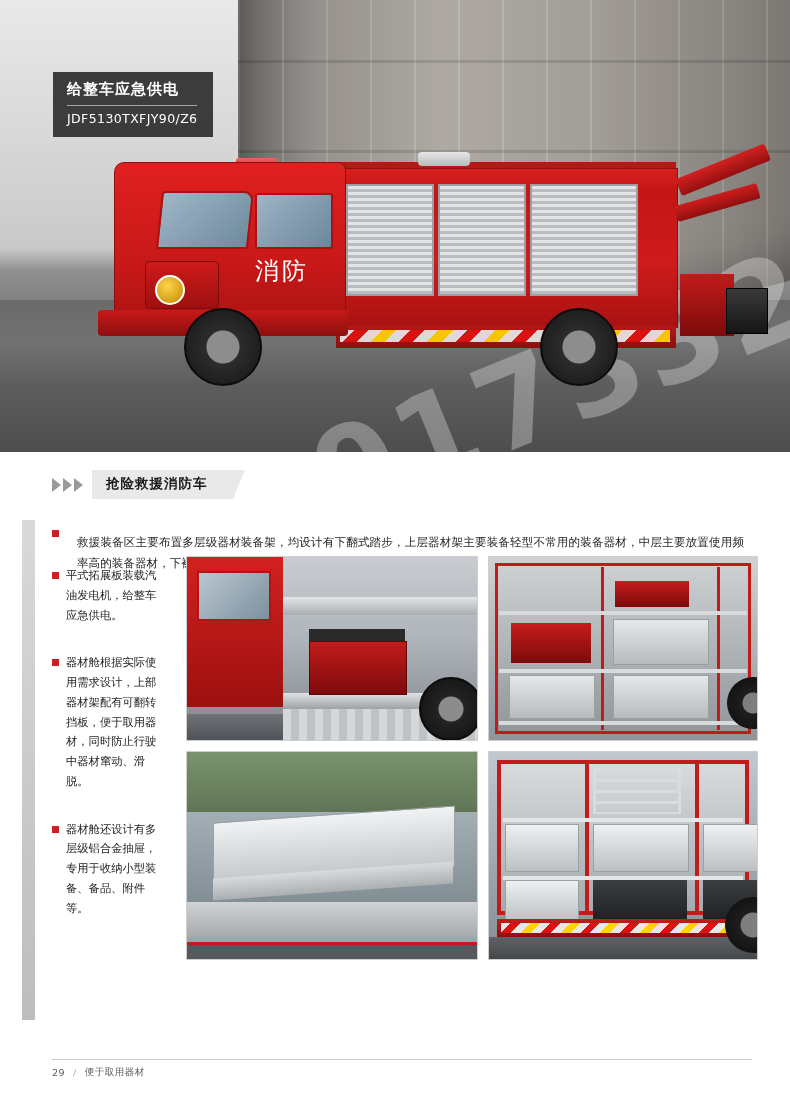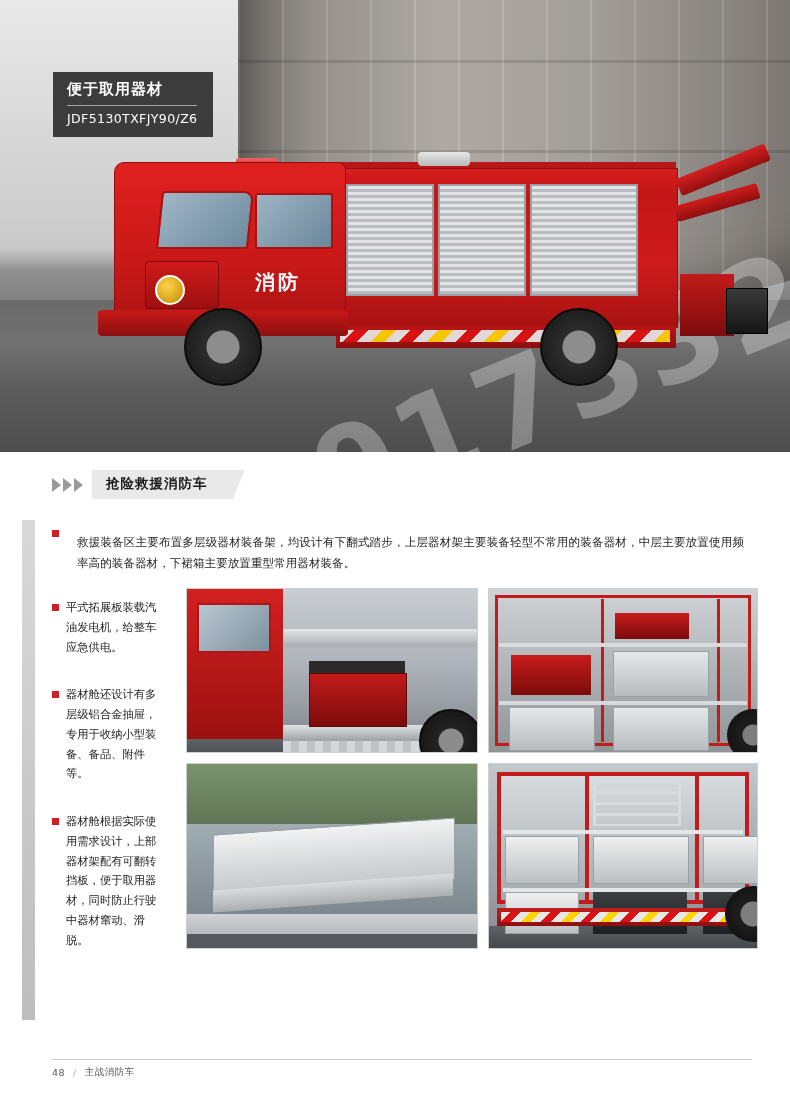--- a/index.html
+++ b/index.html
@@ -150,22 +150,22 @@
     background: linear-gradient(to bottom,#cf1a1a,#9d1010);
     border: 1px solid #7d0c0c; border-radius: 4px;
   }
   .cab-badge {
     position: absolute; left: 40px; top: 112px; width: 26px; height: 26px;
     border-radius: 50%;
     background: radial-gradient(circle at 40% 35%, #ffd24d, #c08a00);
     border: 2px solid #fff;
   }
   .cab-text {
-    position: absolute; left: 140px; top: 106px;
-    color: #fff; font-size: 20px; font-weight: bold; letter-spacing: 3px;
+    position: absolute; left: 140px; top: 92px;
+    color: #fff; font-size: 24px; font-weight: normal; letter-spacing: 3px;
   }
   .bumper {
     position: absolute; left: 10px; top: 160px; width: 250px; height: 26px;
     background: linear-gradient(to bottom,#c81818,#8c0f0f);
     border-radius: 4px;
   }
   .wheel {
     position: absolute; width: 74px; height: 74px; border-radius: 50%;
     background: radial-gradient(circle at 50% 50%, #8d8d8d 0 16px, #2c2c2c 17px, #141414 100%);
     border: 2px solid #0c0c0c;
@@ -231,21 +231,21 @@
   }
   .bullet {
     width: 7px; height: 7px; background: #cc2026; flex: 0 0 7px; margin-top: 6px;
   }
   .intro p {
     margin: 8px; font-size: 11.6px; line-height: 1.85; color: #1e1e1e;
     text-align: justify;
   }
 
   .body-cols {
-    position: absolute; left: 52px; top: 588px; width: 706px; height: 361px;
+    position: absolute; left: 52px; top: 556px; width: 706px; height: 404px;
     display: flex; gap: 28px;
   }
   .col-text { width: 106px; padding-top: 10px; }
   .txt-item { display: flex; gap: 7px; margin-bottom: 28px; }
   .txt-item p {
     margin: 0; font-size: 11.3px; line-height: 1.75; color: #1e1e1e;
   }
   .col-photos { flex: 1; display: flex; flex-direction: column; gap: 10px; }
   .row-top { display: flex; gap: 10px; height: 202px; }
   .row-bot { display: flex; gap: 10px; height: 228px; }
@@ -346,21 +346,21 @@
     <div class="wheel w2"></div>
     <div class="crane">
       <div class="crane-arm"></div>
       <div class="crane-arm2"></div>
       <div class="crane-base"></div>
       <div class="tailbox"></div>
     </div>
   </div>
 
   <div class="hero-badge">
-    <div class="t1">便于取用器材</div>
+    <div class="t1">给整车应急供电</div>
     <div class="rule"></div>
     <div class="t2">JDF5130TXFJY90/Z6</div>
   </div>
 </div>
 
 <div class="sec-head">
   <span class="arrows">
     <i></i>
       <i></i>
       <i></i>
@@ -377,25 +377,25 @@
 
 <div class="body-cols">
 
   <div class="col-text">
     <div class="txt-item">
       <span class="bullet"></span>
       <p>平式拓展板装载汽油发电机，给整车应急供电。</p>
     </div>
     <div class="txt-item">
       <span class="bullet"></span>
-      <p>器材舱还设计有多层级铝合金抽屉，专用于收纳小型装备、备品、附件等。</p>
+      <p>器材舱根据实际使用需求设计，上部器材架配有可翻转挡板，便于取用器材，同时防止行驶中器材窜动、滑脱。</p>
     </div>
     <div class="txt-item">
       <span class="bullet"></span>
-      <p>器材舱根据实际使用需求设计，上部器材架配有可翻转挡板，便于取用器材，同时防止行驶中器材窜动、滑脱。</p>
+      <p>器材舱还设计有多层级铝合金抽屉，专用于收纳小型装备、备品、附件等。</p>
     </div>
   </div>
 
   <div class="col-photos">
 
     <div class="row-top">
 
       <div class="photo pA">
         <div class="road"></div>
         <div class="cabin"></div>
@@ -456,16 +456,16 @@
         <div class="redbar"></div>
         <div class="chev"></div>
         <div class="tyre" style="left:236px; bottom:6px; width:56px; height:56px"></div>
 
       </div>
     </div>
   </div>
 </div>
 
 <div class="footer">
-  <span>48</span>
+  <span>29</span>
   <span class="sep">/</span>
-  <span>主战消防车</span>
+  <span>便于取用器材</span>
 </div>
 
 </body></html>

